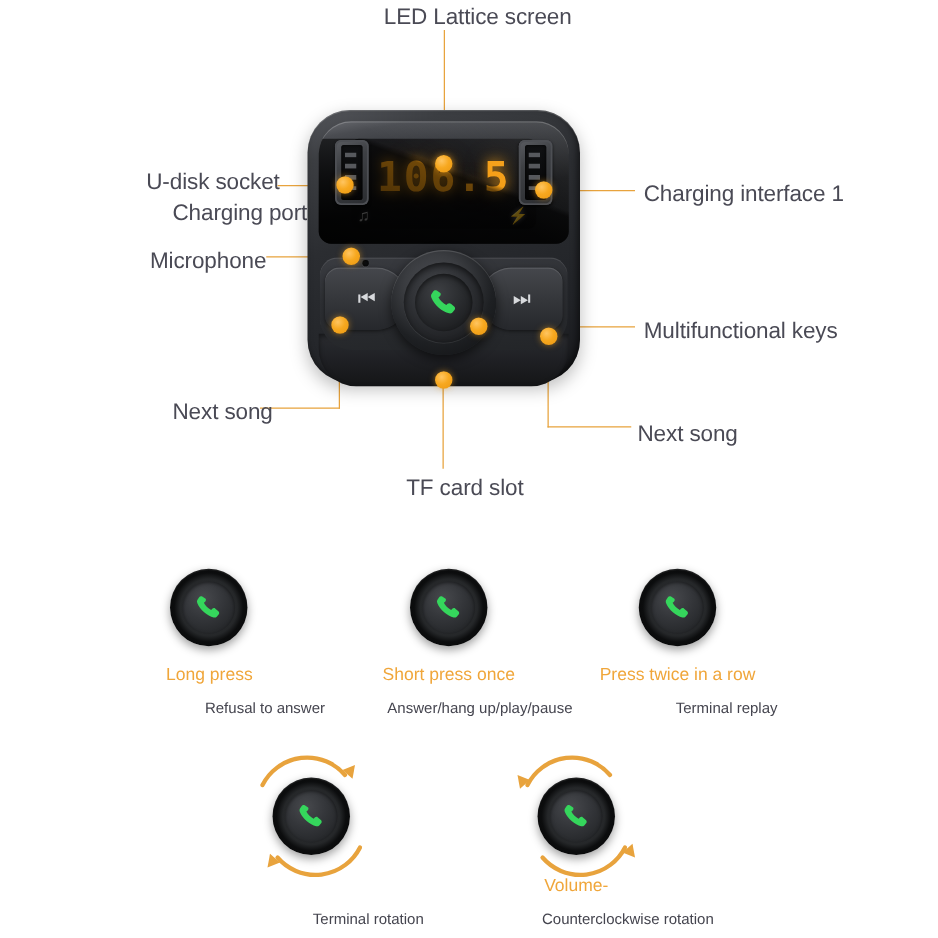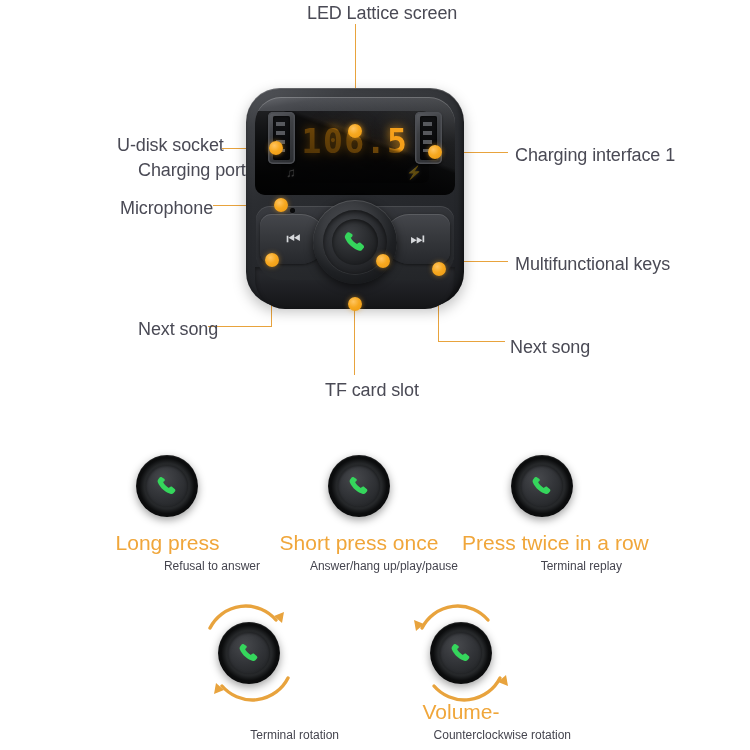--- a/index.html
+++ b/index.html
@@ -213,21 +213,21 @@
     z-index:4;
   }
   .btn-round .inner{
     width:42px; height:42px; border-radius:50%;
     background:radial-gradient(circle at 40% 32%, #47494d 0%, #34363a 42%, #1d1f21 100%);
     box-shadow:inset 0 1px 3px rgba(0,0,0,.5);
     display:flex; align-items:center; justify-content:center;
   }
   .cap-head{
     position:absolute;
-    font-size:21px;
+    font-size:14px;
     color:#f0a63a;
     white-space:nowrap;
     text-align:center;
   }
   .cap-sub{
     position:absolute;
     font-size:12px;
     color:#45454f;
     white-space:nowrap;
     text-align:right;

